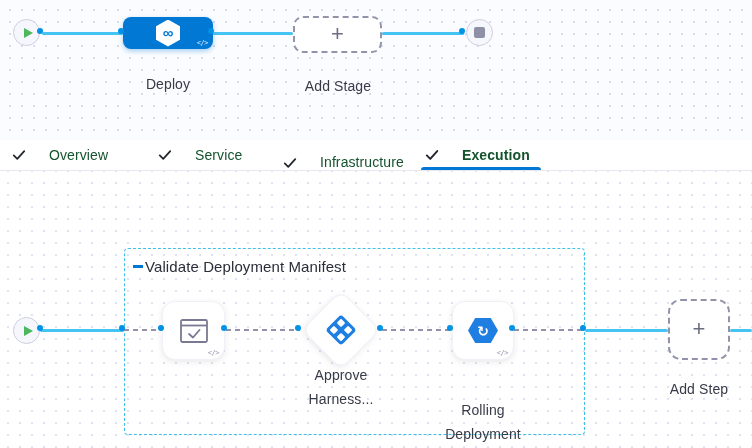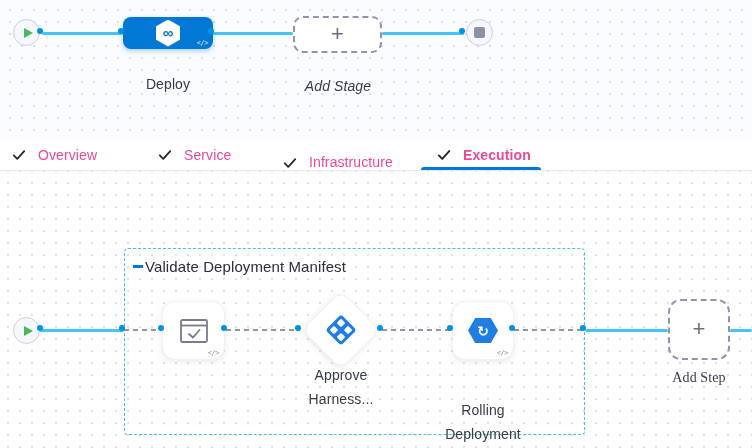--- a/index.html
+++ b/index.html
@@ -24,21 +24,21 @@
     background-size: 12px 12px; background-position: 2px 6px;
   }
 
   
   .tab-bar {
     position: absolute; left: 0; top: 140px; width: 752px; height: 31px;
     background: #fff; border-bottom: 1px solid #e7e8f0;
   }
   .tab {
     position: absolute; top: 0; height: 30px; display: flex; align-items: center;
-    gap: 12px; cursor: pointer; font-size: 14px; color: #ec4899;
+    gap: 23px; cursor: pointer; font-size: 14px; color: #14532d;
   }
   .tab .lbl { letter-spacing: 0.1px; }
   .tab.active .lbl { font-weight: 700; }
   .tab-underline {
     position: absolute; left: 421px; bottom: 0; width: 120px; height: 3px;
     background: #0278D5; border-radius: 3px 3px 0 0;
   }
 
   
   .line { position: absolute; height: 3px; background: #45C4F4; z-index: 1; border-radius: 2px; }
@@ -145,21 +145,21 @@
       <div class="hexagon">
         <span class="inf">∞</span>
       </div>
       <span class="code-badge">&lt;/&gt;</span>
     </div>
     <div class="node-label" style="left:118px; top:72px; width:100px;">Deploy</div>
 
     <div class="add-box add-stage">
       <span class="plus-glyph">+</span>
     </div>
-    <div class="node-label" style="left:288px; top:74px; width:100px;font-style:italic;">Add Stage</div>
+    <div class="node-label" style="left:288px; top:74px; width:100px;">Add Stage</div>
 
     <div class="endpoint" style="left:466px; top:19px;">
       <div class="stop-sq"></div>
     </div>
 
     <div class="port" style="left:36.5px; top:27.5px;"></div>
     <div class="port" style="left:117.5px; top:27.5px;"></div>
     <div class="port" style="left:207.5px; top:27.5px;"></div>
     <div class="port" style="left:458.5px; top:27.5px;"></div>
   </div>
@@ -176,21 +176,21 @@
           <path d="M2 8.5 L6 12.5 L14 3.5" stroke="#22272D" stroke-width="2" fill="none" stroke-linecap="round" stroke-linejoin="round"></path>
         </svg>
       <span class="lbl">Service</span>
     </div>
     <div class="tab" style="left:283px;align-items:flex-end;">
       <svg width="14" height="14" viewBox="0 0 16 16">
           <path d="M2 8.5 L6 12.5 L14 3.5" stroke="#22272D" stroke-width="2" fill="none" stroke-linecap="round" stroke-linejoin="round"></path>
         </svg>
       <span class="lbl">Infrastructure</span>
     </div>
-    <div class="tab active" style="left:437px;justify-content:space-between;">
+    <div class="tab active" style="left:425px;justify-content:space-between;">
       <svg width="14" height="14" viewBox="0 0 16 16">
           <path d="M2 8.5 L6 12.5 L14 3.5" stroke="#22272D" stroke-width="2.2" fill="none" stroke-linecap="round" stroke-linejoin="round"></path>
         </svg>
       <span class="lbl">Execution</span>
     </div>
     <div class="tab-underline"></div>
   </div>
 
   <div class="exec-canvas">
 
@@ -239,21 +239,21 @@
       <div class="rolling-hex">
         <span class="arr">↻</span>
       </div>
       <span class="code-badge">&lt;/&gt;</span>
     </div>
     <div class="node-label" style="left:433px; top:192px; width:100px;margin-top:35px;">Rolling Deployment</div>
 
     <div class="add-box add-step">
       <span class="plus-glyph">+</span>
     </div>
-    <div class="node-label" style="left:649px; top:195px; width:100px;font-family:Liberation Serif, serif;">Add Step</div>
+    <div class="node-label" style="left:649px; top:206px; width:100px;">Add Step</div>
 
     <div class="port" style="left:36.5px; top:153.5px;"></div>
     <div class="port" style="left:118.5px; top:153.5px;"></div>
     <div class="port" style="left:157.5px; top:153.5px;"></div>
     <div class="port" style="left:220.5px; top:153.5px;"></div>
     <div class="port" style="left:294.5px; top:153.5px;"></div>
     <div class="port" style="left:376.5px; top:153.5px;"></div>
     <div class="port" style="left:446.5px; top:153.5px;"></div>
     <div class="port" style="left:508.5px; top:153.5px;"></div>
     <div class="port" style="left:579.5px; top:153.5px;"></div>

